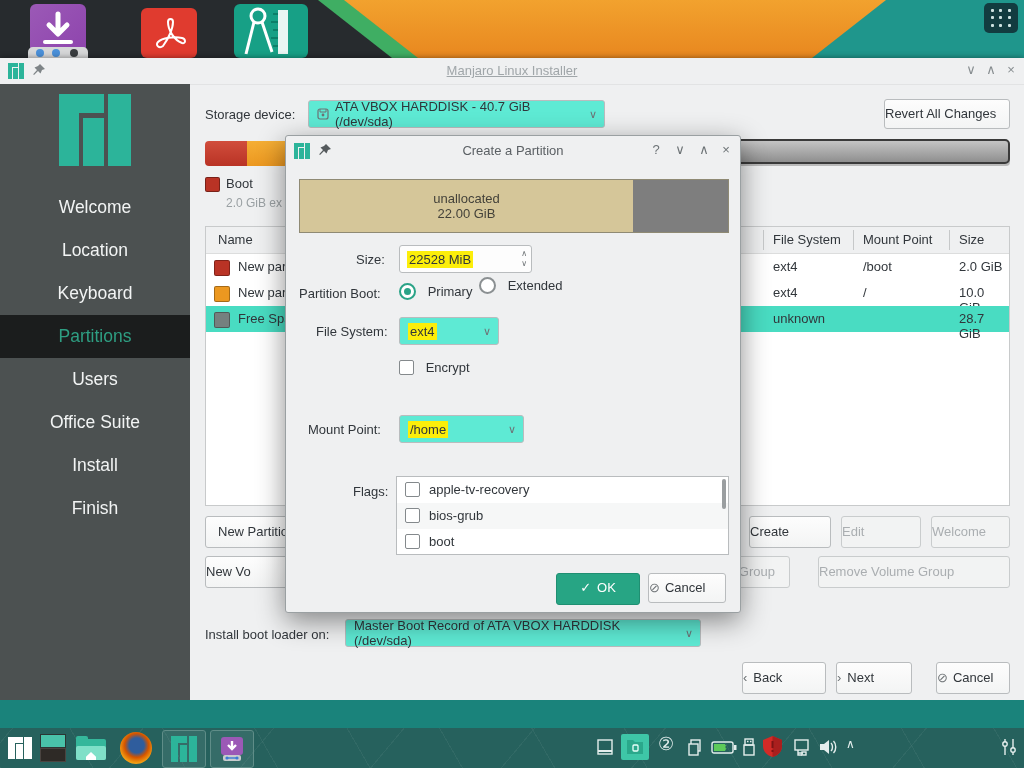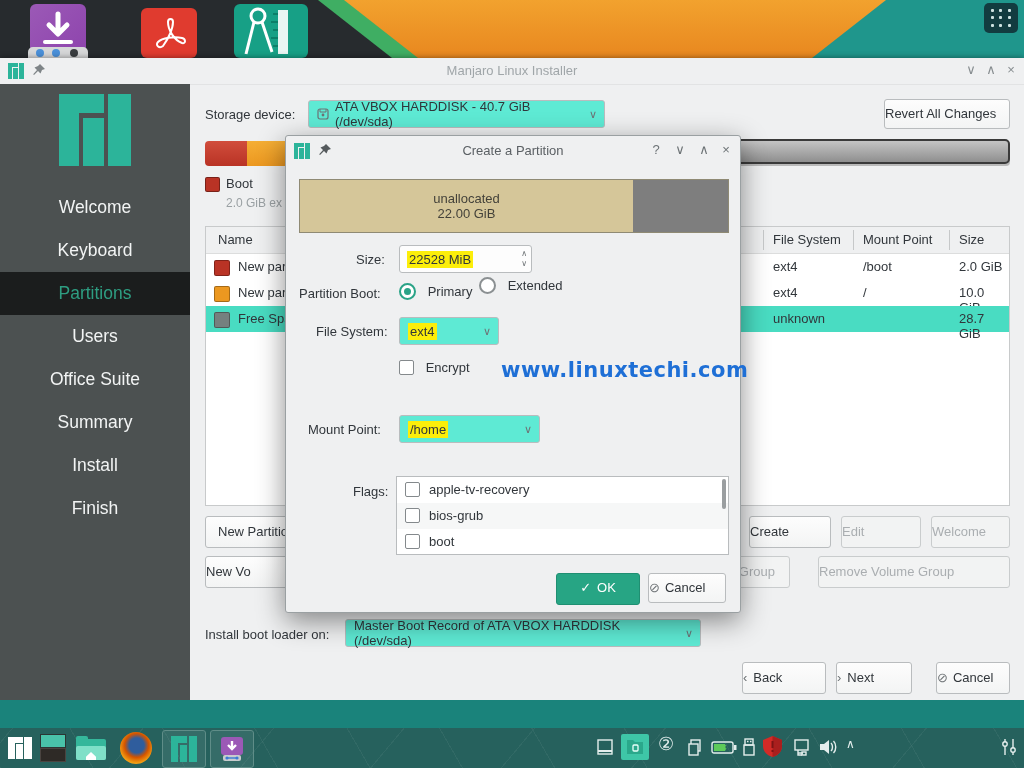--- a/index.html
+++ b/index.html
@@ -30,21 +30,21 @@
   
   .mlogo{position:relative;display:inline-block;}
   .mlogo i{position:absolute;background:var(--c,#2cb49a);}
   .mlogo .b1{left:0;top:0;width:28%;height:100%;}
   .mlogo .tb{left:0;top:0;width:62%;height:26%;}
   .mlogo .b2{left:34%;top:34%;width:28%;height:66%;}
   .mlogo .b3{left:68%;top:0;width:32%;height:100%;}
   
   #win{position:absolute;left:0;top:58px;width:1024px;height:642px;background:#eff0f1;box-shadow:0 0 6px rgba(0,0,0,.45);}
   #titlebar{position:absolute;left:0;top:0;width:100%;height:26px;background:#eff0f1;border-bottom:1px solid #e2e3e4;}
-  #win-title{position:absolute;left:0;right:0;top:5px;text-align:center;color:#a0a6a9;}
+  #win-title{position:absolute;left:0;right:0;top:5px;text-align:center;color:#a0a6a9;text-decoration:underline;}
   .winctl{position:absolute;top:4px;color:#878d90;font-size:13px;width:18px;text-align:center;cursor:default;}
   
   #sidebar{position:absolute;left:0;top:26px;width:190px;height:616px;background:#4c5151;}
   .side-item{height:43px;line-height:43px;text-align:center;color:#f2f4f4;font-size:17.5px;}
   .side-item.active{background:#1b1d1d;color:#2e9e82;}
   
   .btn{position:absolute;box-sizing:border-box;background:linear-gradient(180deg,#fdfdfd,#f3f4f4);
     border:1px solid #b9bcbe;border-radius:3px;text-align:left;color:#31363b;}
   .btn.disabled{color:#aaaeb1;border-color:#c9cccd;background:#f2f3f3;}
   .combo{position:absolute;box-sizing:border-box;background:#5eead4;border:1px solid #b9bcbe;border-radius:3px;
@@ -178,25 +178,25 @@
 
     <div id="sidebar">
       <span class="mlogo" style="position:absolute;left:59px;top:10px;width:72px;height:72px;--c:#2cb49a">
           <i class="b1"></i>
           <i class="tb"></i>
           <i class="b2"></i>
           <i class="b3"></i>
         </span>
       <div style="position:absolute;left:0;top:102px;width:100%">
         <div class="side-item">Welcome</div>
+        <div class="side-item">Location</div>
         <div class="side-item">Keyboard</div>
         <div class="side-item active">Partitions</div>
         <div class="side-item">Users</div>
         <div class="side-item">Office Suite</div>
-        <div class="side-item">Summary</div>
         <div class="side-item">Install</div>
         <div class="side-item">Finish</div>
       </div>
     </div>
 
     <span class="label" style="left:205px;top:49px">Storage device:</span>
     <div class="combo" style="left:308px;top:42px;width:297px;height:28px">
       <span style="margin-right:6px">
           <svg width="12" height="12" viewBox="0 0 12 12">
             <rect x="1" y="1" width="10" height="10" rx="2" fill="none" stroke="#6d7275" stroke-width="1.2"></rect>
@@ -323,24 +323,23 @@
       <span class="label" style="left:30px;top:188px">File System:</span>
       <div class="combo" style="left:113px;top:181px;width:100px;height:28px">
         <span class="hl">ext4</span>
         <span class="chev">∨</span>
       </div>
 
       <span class="abs" style="left:113px;top:224px">
         <span class="chk"></span>
         <span style="margin-left:8px">Encrypt</span>
       </span>
-      <span id="watermark">www.linuxtechi.com</span>
 
       <span class="label" style="left:22px;top:286px">Mount Point:</span>
-      <div class="combo" style="left:113px;top:279px;width:141px;height:28px">
+      <div class="combo" style="left:113px;top:279px;width:125px;height:28px">
         <span class="hl">/home</span>
         <span class="chev">∨</span>
       </div>
 
       <span class="label" style="left:67px;top:348px">Flags:</span>
       <div id="flags-box">
         <div class="flag-row">
           <span class="chk"></span><span>apple-tv-recovery</span>
         </div>
         <div class="flag-row" style="background:#f6f7f7">

